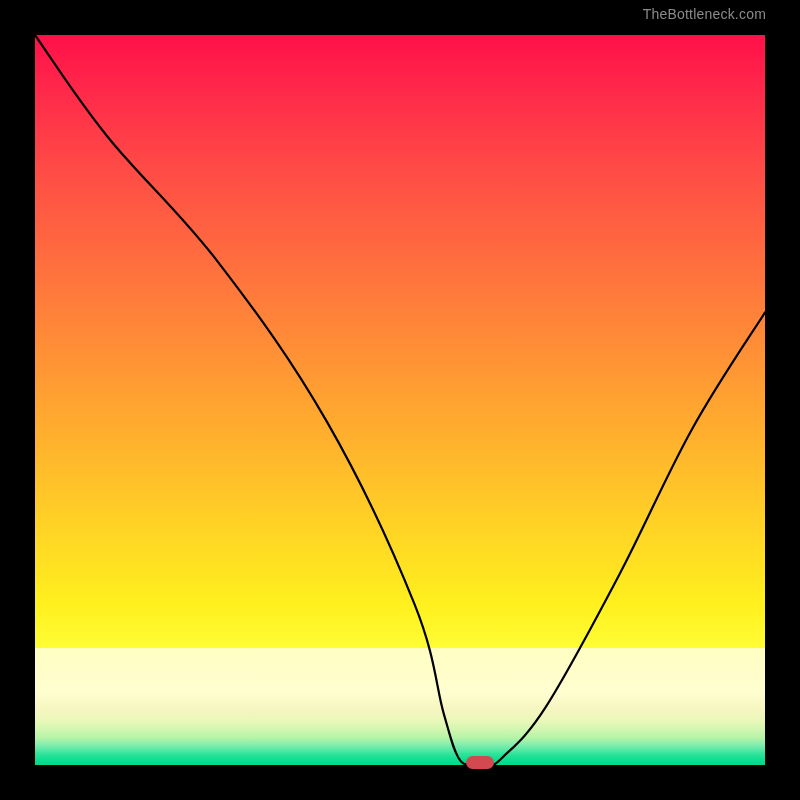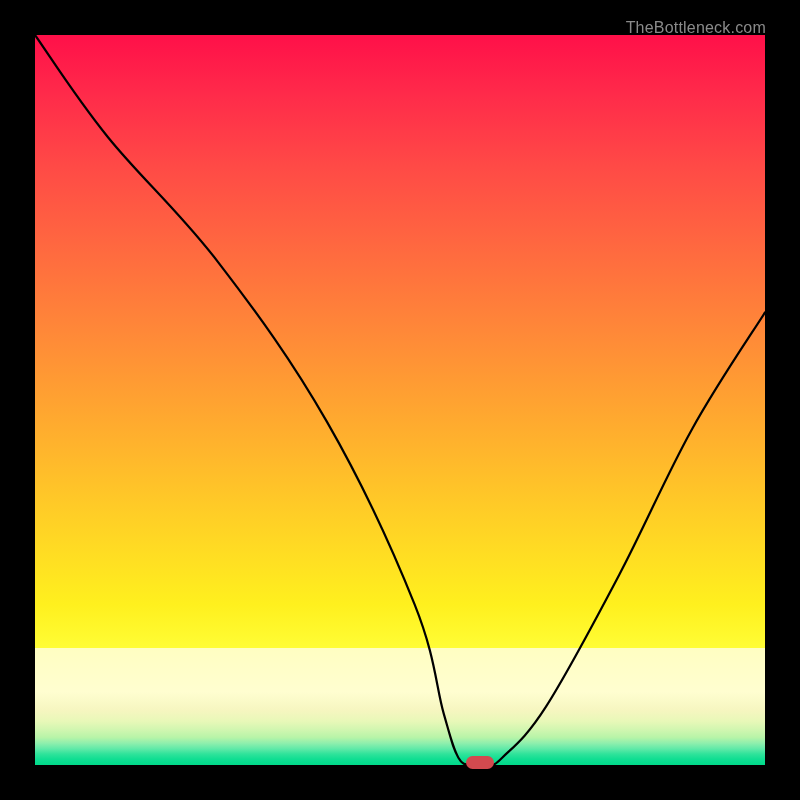--- a/index.html
+++ b/index.html
@@ -45,24 +45,24 @@
         #b8f4a8 96.2%,
         #8fefad 97.0%,
         #5fe9a8 97.8%,
         #2fe39a 98.5%,
         #10de92 99.2%,
         #00da8a 100%
       );
   }
   .watermark {
     position: absolute;
-    top: 19px;
+    top: 6px;
     right: 34px;
     color: #8a8a8a;
-    font-size: 16px;
+    font-size: 14px;
     font-weight: 500;
     font-family: Arial, Helvetica, sans-serif;
     letter-spacing: 0.2px;
     user-select: none;
   }
   .marker {
     position: absolute;
     background: #d24a4f;
     border-radius: 9px;
     width: 28px;

